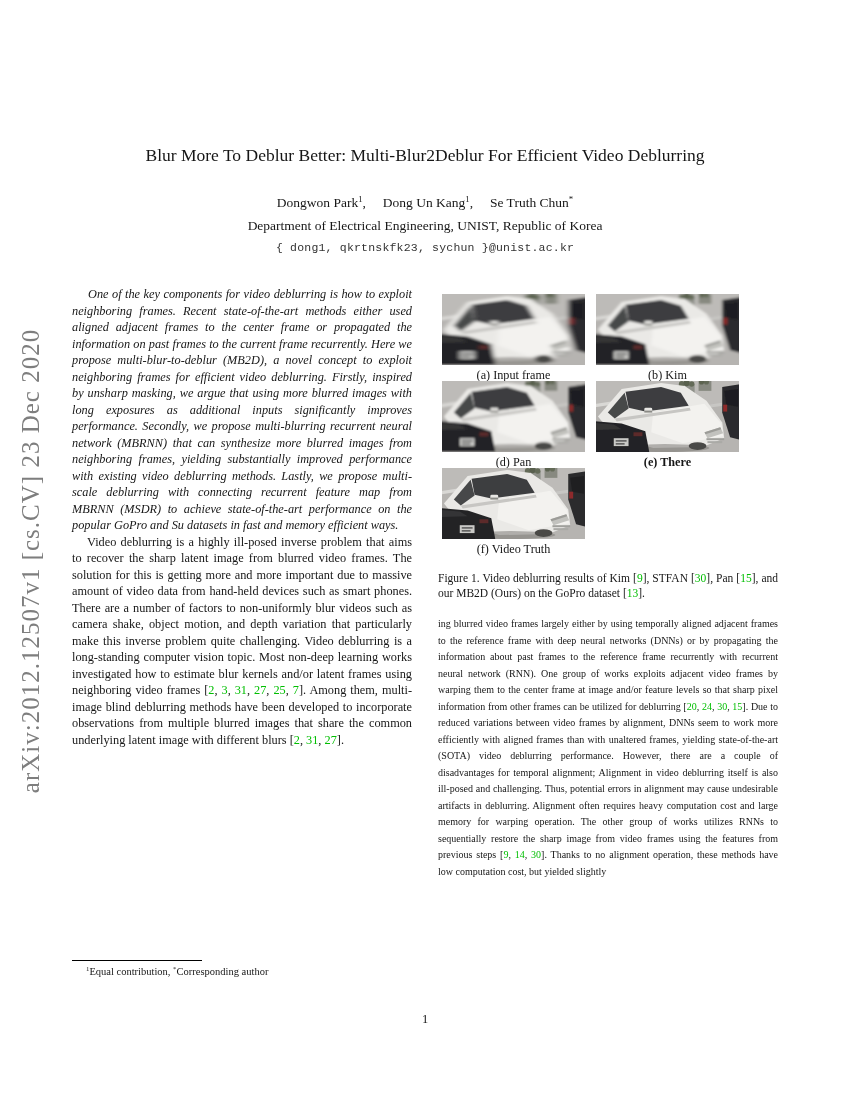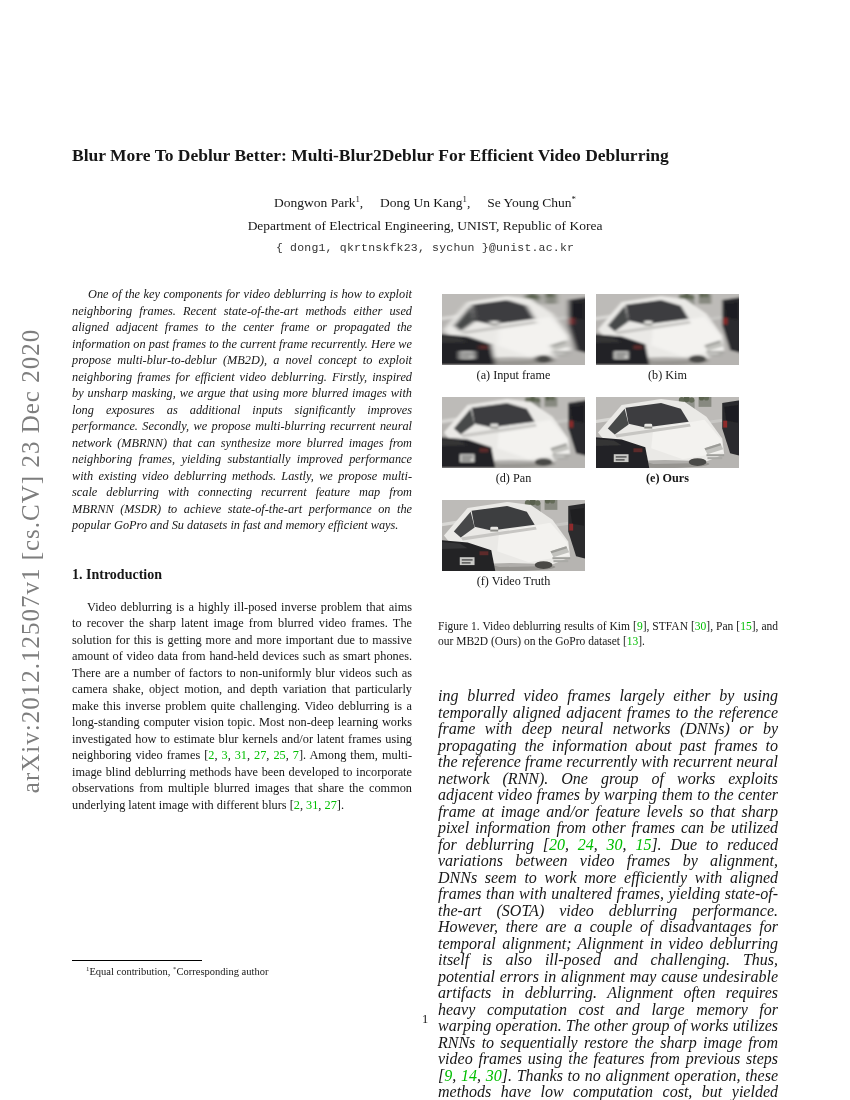--- a/index.html
+++ b/index.html
@@ -10,46 +10,46 @@
   }
   .abs{position:absolute;}
   
   .arxiv{
     left:16px;top:840px;width:558px;height:30px;
     transform:rotate(-90deg);transform-origin:0 0;
     font-size:25px;line-height:30px;letter-spacing:1px;
     color:var(--arxiv,#7e7e7e);text-align:center;white-space:nowrap;
   }
   
-  .title{left:72px;top:144px;width:706px;
-    font-size:17.5px;font-weight:bold;line-height:22px;}
+  .title{left:72px;top:144px;width:706px;text-align:center;
+    font-size:17.5px;font-weight:normal;line-height:22px;}
   .authors{left:72px;top:195px;width:706px;text-align:center;font-size:13.5px;}
   .affil{left:72px;top:218px;width:706px;text-align:center;font-size:13.5px;}
   .emails{left:72px;top:241px;width:706px;text-align:center;
     font-family:"Liberation Mono", monospace;font-size:11.5px;letter-spacing:0.2px;color:#333;}
   
   .col{width:340px;text-align:justify;font-size:12.3px;line-height:16.5px;}
   .leftcol{left:72px;top:286px;}
   .rightcol{left:438px;top:294px;text-align:left;}
   .abshead{font-size:14px;font-weight:bold;text-align:center;margin:0 0 26px 0;line-height:17px;}
   .abstext{font-style:italic;text-indent:16px;margin:0;}
   .sechead{font-size:14px;font-weight:bold;text-align:left;margin:32px 0 16px 0;line-height:17px;}
   .para{margin:0;text-indent:15px;}
   .para.noindent{text-indent:0;}
   .cite{color:var(--cite,#00be00);}
   .it{}
   .sup{vertical-align:super;font-size:0.65em;line-height:0;}
   
   .fig-grid{display:grid;grid-template-columns:143px 143px;column-gap:11px;margin-left:4px;}
   .fig-cell{width:143px;}
   .pimg{display:block;width:143px;height:71px;background:#b6b4b1;overflow:hidden;}
-  .fig-cap{height:32px;line-height:20px;text-align:center;font-size:12.2px;}
+  .fig-cap{height:16px;line-height:20px;text-align:center;font-size:12.2px;}
   .fig-cap.bold-cap{font-weight:bold;}
   .figcaption{margin-top:16px;width:340px;text-align:justify;font-size:11.5px;line-height:14.6px;}
-  .bodytext{margin-top:40px;width:340px;text-align:justify;font-size:16px;line-height:16.5px;font-style:italic;}
+  .bodytext{margin-top:16px;width:340px;text-align:justify;font-size:10px;line-height:16.5px;}
   
   .footnote{left:72px;top:960px;width:340px;font-size:10.5px;line-height:13px;}
   .fn-rule{width:130px;border:none;border-top:1px solid #000;margin:0 0 4px 0;}
   .fn-text{text-indent:14px;}
   .pagenum{left:0;top:1012px;width:850px;text-align:center;font-size:12.5px;}
   svg{display:block;}
 </style>
 </head>
 <body>
 
@@ -105,27 +105,26 @@
       <rect x="20" y="60" width="11" height="1.5" fill="#555555"></rect>
       <rect x="20" y="63" width="9" height="1.5" fill="#555555"></rect>
       <rect x="38" y="52" width="9" height="4" fill="#5c2a2a"></rect>
     </g>
   </defs>
 </svg>
 
 <div class="abs arxiv">arXiv:2012.12507v1  [cs.CV]  23 Dec 2020</div>
 
 <div class="abs title">Blur More To Deblur Better: Multi-Blur2Deblur For Efficient Video Deblurring</div>
-<div class="abs authors"><span>Dongwon Park</span><span class="sup">1</span><span>,  Dong Un Kang</span><span class="sup">1</span><span>,  Se Young Chun</span><span class="sup">*</span></div>
+<div class="abs authors"><span>Dongwon Park</span><span class="sup">1</span><span>,  Dong Un Kang</span><span class="sup">1</span><span>,  Se Truth Chun</span><span class="sup">*</span></div>
 <div class="abs affil">Department of Electrical Engineering, UNIST, Republic of Korea</div>
 <div class="abs emails">{ dong1, qkrtnskfk23, sychun }@unist.ac.kr</div>
 
 <div class="abs col leftcol">
   <p class="abstext">One of the key components for video deblurring is how to exploit neighboring frames. Recent state-of-the-art methods either used aligned adjacent frames to the center frame or propagated the information on past frames to the current frame recurrently. Here we propose multi-blur-to-deblur (MB2D), a novel concept to exploit neighboring frames for efficient video deblurring. Firstly, inspired by unsharp masking, we argue that using more blurred images with long exposures as additional inputs significantly improves performance. Secondly, we propose multi-blurring recurrent neural network (MBRNN) that can synthesize more blurred images from neighboring frames, yielding substantially improved performance with existing video deblurring methods. Lastly, we propose multi-scale deblurring with connecting recurrent feature map from MBRNN (MSDR) to achieve state-of-the-art performance on the popular GoPro and Su datasets in fast and memory efficient ways.</p>
-  <div class="sechead">1. Introduction</div>
   <p class="para"><span>Video deblurring is a highly </span><span class="it">ill-posed</span><span> inverse problem that aims to recover the sharp latent image from blurred video frames. The solution for this is getting more and more important due to massive amount of video data from hand-held devices such as smart phones. There are a number of factors to non-uniformly blur videos such as camera shake, object motion, and depth variation that particularly make this inverse problem quite challenging. Video deblurring is a long-standing computer vision topic. Most non-deep learning works investigated how to estimate blur kernels and/or latent frames using neighboring video frames [</span><span class="cite">2</span><span>, </span><span class="cite">3</span><span>, </span><span class="cite">31</span><span>, </span><span class="cite">27</span><span>, </span><span class="cite">25</span><span>, </span><span class="cite">7</span><span>]. Among them, multi-image blind deblurring methods have been developed to incorporate observations from multiple blurred images that share the common underlying latent image with different blurs [</span><span class="cite">2</span><span>, </span><span class="cite">31</span><span>, </span><span class="cite">27</span><span>].</span></p>
 </div>
 
 <div class="abs footnote">
   <hr class="fn-rule">
   <div class="fn-text"><span class="sup">1</span><span>Equal contribution, </span><span class="sup">*</span><span>Corresponding author</span></div>
 </div>
 
 <div class="abs col rightcol">
   <div class="fig-grid">
@@ -144,21 +143,21 @@
     <div class="fig-cell">
       <svg class="pimg" viewBox="0 0 145 72">
           <use href="#scene" filter="url(#fd)"></use>
         </svg>
       <div class="fig-cap">(d) Pan</div>
     </div>
     <div class="fig-cell">
       <svg class="pimg" viewBox="0 0 145 72">
           <use href="#scene" filter="url(#fe)"></use>
         </svg>
-      <div class="fig-cap bold-cap">(e) Ours</div>
+      <div class="fig-cap bold-cap">(e) There</div>
     </div>
     <div class="fig-cell">
       <svg class="pimg" viewBox="0 0 145 72">
           <use href="#scene"></use>
         </svg>
       <div class="fig-cap">(f) Video Truth</div>
     </div>
   </div>
   <div class="figcaption"><span>Figure 1.  Video deblurring results of Kim [</span><span class="cite">9</span><span>], STFAN [</span><span class="cite">30</span><span>], Pan [</span><span class="cite">15</span><span>], and our MB2D (Ours) on the GoPro dataset [</span><span class="cite">13</span><span>].</span></div>
   <p class="bodytext para noindent"><span>ing blurred video frames largely either by using temporally aligned adjacent frames to the reference frame with deep neural networks (DNNs) or by propagating the information about past frames to the reference frame recurrently with recurrent neural network (RNN). One group of works exploits adjacent video frames by warping them to the center frame at image and/or feature levels so that sharp pixel information from other frames can be utilized for deblurring [</span><span class="cite">20</span><span>, </span><span class="cite">24</span><span>, </span><span class="cite">30</span><span>, </span><span class="cite">15</span><span>]. Due to reduced variations between video frames by alignment, DNNs seem to work more efficiently with aligned frames than with unaltered frames, yielding state-of-the-art (SOTA) video deblurring performance. However, there are a couple of disadvantages for temporal alignment; Alignment in video deblurring itself is also ill-posed and challenging. Thus, potential errors in alignment may cause undesirable artifacts in deblurring. Alignment often requires heavy computation cost and large memory for warping operation. The other group of works utilizes RNNs to sequentially restore the sharp image from video frames using the features from previous steps [</span><span class="cite">9</span><span>, </span><span class="cite">14</span><span>, </span><span class="cite">30</span><span>]. Thanks to no alignment operation, these methods have low computation cost, but yielded slightly</span></p>

